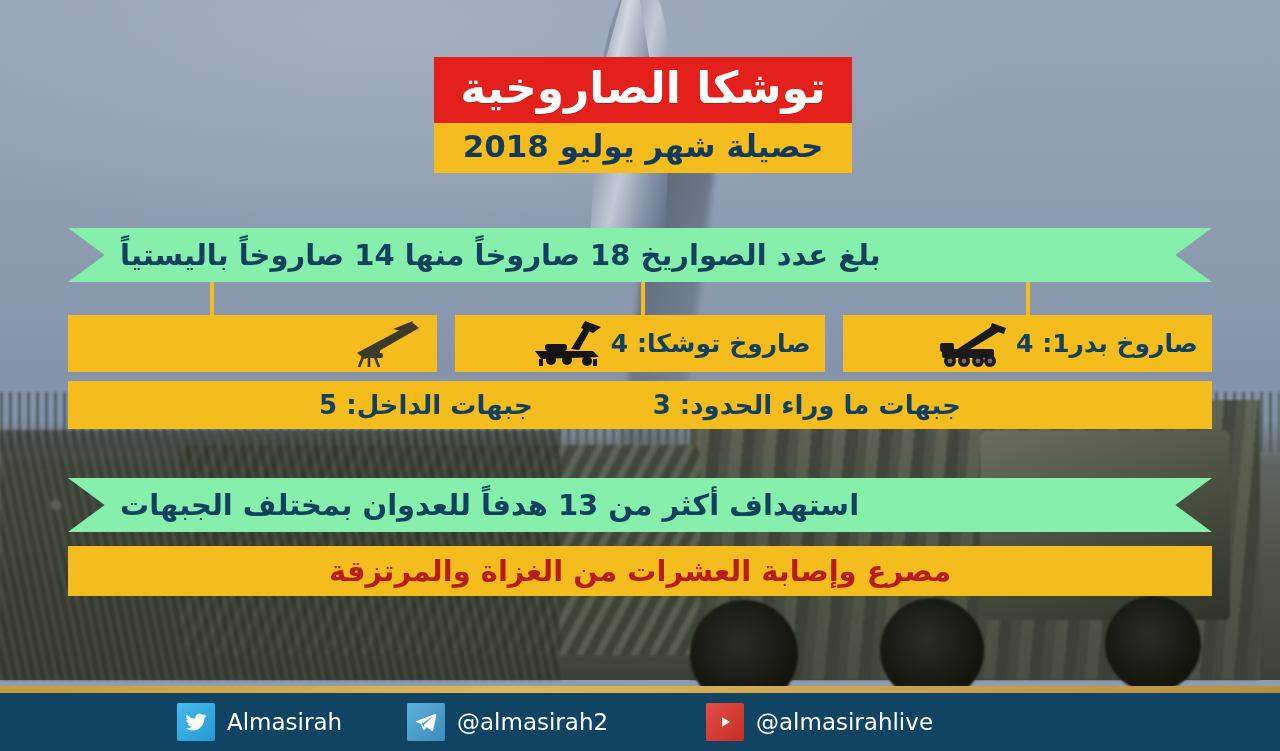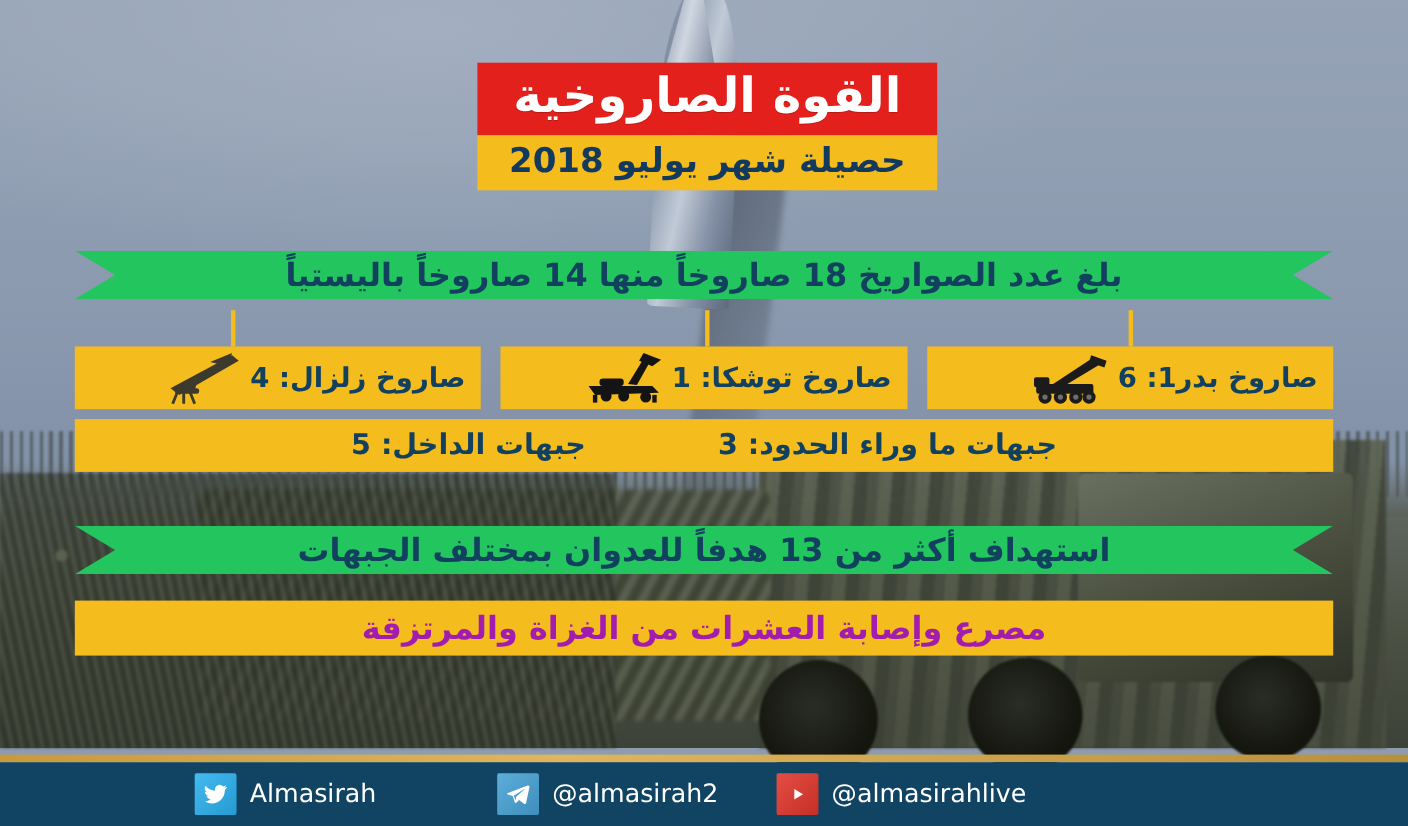--- a/index.html
+++ b/index.html
@@ -90,22 +90,22 @@
     line-height:1;padding:9px 10px 13px;letter-spacing:0;
     text-shadow:0 1px 0 rgba(0,0,0,.18);
   }
   .title-sub{
     background:#f5bc1e;color:#123a5e;font-size:31px;font-weight:bold;
     line-height:1;padding:8px 10px 11px;text-align:center;
   }
 
   
   .ribbon{
-    position:absolute;left:68px;width:1144px;height:44px;background:#22c55e;
-    display:flex;align-items:center;justify-content:center;z-index:6;
+    position:absolute;left:68px;width:1144px;height:54px;background:#86efac;
+    display:flex;align-items:center;justify-content:flex-end;z-index:6;
     clip-path:polygon(0 0,100% 0,100% 100%,0 100%,3.2% 50%);
     box-shadow:0 1px 3px rgba(0,0,0,.22);
   }
   .ribbon.r2{clip-path:polygon(0 0,100% 0,96.8% 50%,100% 100%,0 100%,3.2% 50%);}
   .ribbon-text{
     color:#12405f;font-size:29px;font-weight:bold;line-height:1;
     padding:0 52px;white-space:nowrap;
   }
   #ribbon-top{top:228px;}
   #ribbon-mid{top:466px;margin-top:12px;}
@@ -123,35 +123,35 @@
   .stat-icon{width:74px;height:50px;flex:0 0 auto;position:relative;align-self:center;}
 
   
   .bar{
     position:absolute;left:68px;width:1144px;background:#f5bc1e;z-index:6;
     display:flex;align-items:center;
   }
   #fronts-bar{top:381px;height:48px;justify-content:center;gap:120px;}
   #fronts-bar .bar-text{color:#12405f;font-size:26px;font-weight:bold;line-height:1;white-space:nowrap;}
   #casualty-bar{top:546px;height:50px;justify-content:center;}
-  #casualty-bar .bar-text{color:#a21caf;font-size:29px;font-weight:bold;line-height:1;white-space:nowrap;}
+  #casualty-bar .bar-text{color:#b91c1c;font-size:29px;font-weight:bold;line-height:1;white-space:nowrap;}
 
   
   .gold-strip{position:absolute;left:0;right:0;top:686px;height:7px;background:linear-gradient(90deg,#c79a3c,#e0b65c 40%,#b9903a);z-index:7;}
   .footer{
     position:absolute;left:0;right:0;top:693px;height:58px;background:#114463;
     display:flex;align-items:center;z-index:8;direction:ltr;
   }
   .social{display:flex;align-items:center;gap:12px;position:absolute;}
   .social .sicon{width:38px;height:38px;display:flex;align-items:center;justify-content:center;border-radius:2px;position:relative;}
   .social .sicon::after{content:"";position:absolute;left:0;top:0;width:100%;height:100%;background:linear-gradient(135deg,rgba(255,255,255,.12),rgba(0,0,0,.12));}
   .sicon svg{position:relative;z-index:2;}
   .shandle{color:#ffffff;font-size:23px;line-height:1;font-family:"DejaVu Sans","Liberation Sans",sans-serif;}
   #social-twitter{left:152px;margin-left:25px;}
-  #social-telegram{left:452px;}
+  #social-telegram{left:407px;}
   #social-youtube{left:706px;align-items:center;}
   .tw{background:#2ab0ee;}
   .tg{background:#47a2d6;}
   .yt{background:#e0352b;}
 </style>
 </head>
 <body>
 
 <div class="stage">
 
@@ -165,36 +165,36 @@
     <div class="truck"></div>
     <div class="cab"></div>
     <div class="tarp"></div>
     <div class="brush"></div>
     <div class="wheel w1"></div>
     <div class="wheel w2"></div>
     <div class="wheel w3"></div>
   </div>
 
   <div class="title-wrap">
-    <div class="title-main">القوة الصاروخية</div>
+    <div class="title-main">توشكا الصاروخية</div>
     <div class="title-sub">حصيلة شهر يوليو 2018</div>
   </div>
 
   <div class="ribbon r2" id="ribbon-top">
     <span class="ribbon-text">بلغ عدد الصواريخ  18 صاروخاً منها 14 صاروخاً باليستياً</span>
   </div>
 
   <div class="tick" style="left:210px;top:282px;height:33px;"></div>
   <div class="tick" style="left:641px;top:282px;height:33px;"></div>
   <div class="tick" style="left:1026px;top:282px;height:33px;"></div>
 
   <div class="stat-row">
 
     <div class="stat-box">
-      <span class="stat-label">صاروخ بدر1: 6</span>
+      <span class="stat-label">صاروخ بدر1: 4</span>
       <span class="stat-icon">
         <svg viewBox="0 0 74 50" width="74" height="50" aria-hidden="true">
           <g fill="#1b1b1b">
             <rect x="6" y="30" width="52" height="9" rx="2"></rect>
             <path d="M20 31 L58 6 L66 11 L26 35 Z"></path>
             <path d="M56 4 L70 9 L68 15 L54 10 Z"></path>
             <rect x="4" y="24" width="14" height="9" rx="2"></rect>
             <circle cx="14" cy="42" r="6"></circle>
               <circle cx="28" cy="42" r="6"></circle>
             <circle cx="42" cy="42" r="6"></circle>
@@ -204,40 +204,39 @@
             <circle cx="14" cy="42" r="2.4"></circle>
               <circle cx="28" cy="42" r="2.4"></circle>
             <circle cx="42" cy="42" r="2.4"></circle>
               <circle cx="54" cy="42" r="2.4"></circle>
           </g>
         </svg>
       </span>
     </div>
 
     <div class="stat-box">
-      <span class="stat-label">صاروخ توشكا: 1</span>
+      <span class="stat-label">صاروخ توشكا: 4</span>
       <span class="stat-icon">
         <svg viewBox="0 0 74 50" width="74" height="50" aria-hidden="true">
           <g fill="#141414">
             <path d="M4 32 L62 32 L68 38 L10 40 Z"></path>
             <path d="M40 30 L56 4 L62 6 L48 31 Z"></path>
             <path d="M54 2 L70 8 L62 14 L50 9 Z"></path>
             <rect x="14" y="25" width="22" height="7" rx="3"></rect>
             <circle cx="20" cy="41" r="5"></circle>
               <circle cx="36" cy="41" r="5"></circle>
               <circle cx="56" cy="42" r="5"></circle>
             <rect x="8" y="40" width="4" height="7"></rect>
               <rect x="62" y="40" width="4" height="7"></rect>
           </g>
         </svg>
       </span>
     </div>
 
     <div class="stat-box">
-      <span class="stat-label">صاروخ زلزال: 4</span>
       <span class="stat-icon">
         <svg viewBox="0 0 74 50" width="74" height="50" aria-hidden="true">
           <g fill="#3c3a2c">
             <path d="M8 34 L64 4 L70 9 L16 40 Z"></path>
             <path d="M44 10 L64 2 L60 14 Z"></path>
             <path d="M18 30 L34 22 L30 36 Z"></path>
             <rect x="12" y="34" width="22" height="5" rx="2"></rect>
             <path d="M14 38 L10 48 M26 38 L30 48 M20 38 L20 48" stroke="#3c3a2c" stroke-width="2.6" fill="none"></path>
           </g>
         </svg>

